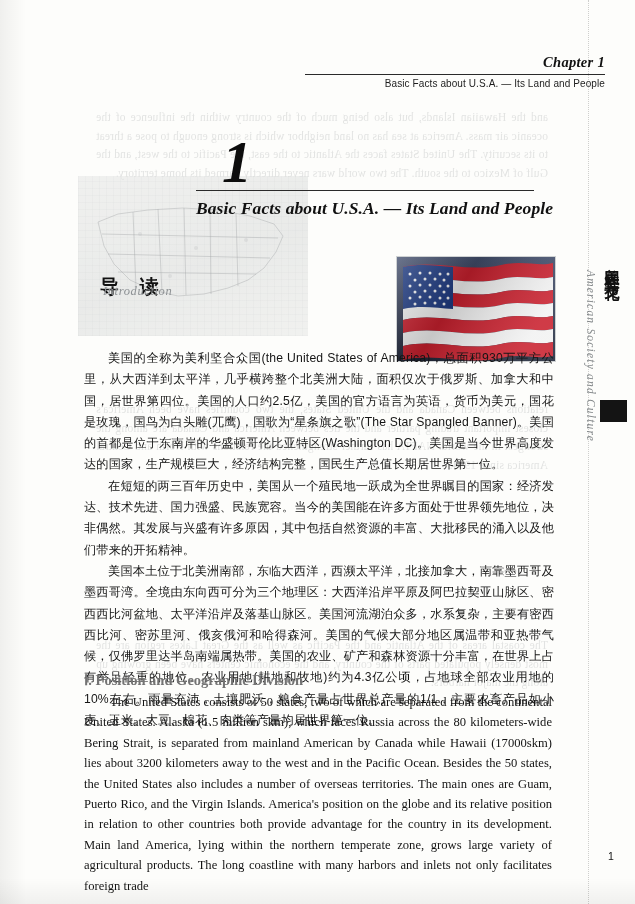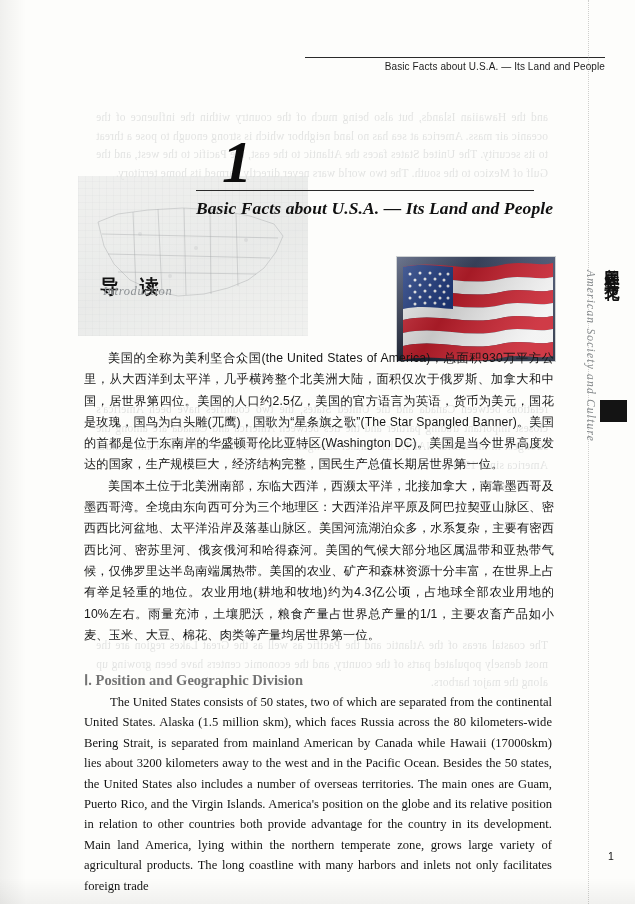--- a/index.html
+++ b/index.html
@@ -298,20 +298,21 @@
 </head>
 <body>
 
 <div class="page">
 
   <div class="ghost" id="ghost-top">and the Hawaiian Islands, but also being much of the country within the influence of the oceanic air mass. America at sea has no land neighbor which is strong enough to pose a threat to its security. The United States faces the Atlantic to the east, the Pacific to the west, and the Gulf of Mexico to the south. The two world wars never directly harmed its home territory.</div>
   <div class="ghost" id="ghost-mid">relations between Canada and the United States, the two countries have been America's closest important trading partner and the ties between America and Canada are among the strongest in the world. NAFTA has further strengthened the relations with North and Central America since 1994.</div>
   <div class="ghost" id="ghost-bottom">The coastal areas of the Atlantic and the Pacific as well as the Great Lakes region are the most densely populated parts of the country, and the economic centers have been growing up along the major harbors.</div>
 
   <div class="header">
+    <div class="chapter-label">Chapter 1</div>
     <div class="header-rule"></div>
     <div class="header-sub">Basic Facts about U.S.A. — Its Land and People</div>
   </div>
 
   <div class="map-block">
     <div class="map-bg"></div>
     <svg class="map-svg" width="230" height="160" viewBox="0 0 230 160">
       <g fill="none" stroke="rgba(90,95,100,0.45)" stroke-width="0.9">
         <path d="M20,46 L40,38 L70,34 L105,32 L140,34 L172,40 L196,48 L205,60 L198,76 L186,92 L170,104 L150,112 L126,118 L100,120 L74,114 L52,104 L36,88 L26,70 Z"></path>
         <path d="M55,36 L58,112"></path>
@@ -391,20 +392,21 @@
             <circle cx="38" cy="46" r="1.5"></circle>
             <circle cx="47" cy="47" r="1.5"></circle>
         </g>
         <rect x="0" y="0" width="158" height="104" fill="url(#shade)"></rect>
       </g>
     </svg>
   </div>
 
   <div class="cn-body">
     <p>美国的全称为美利坚合众国(the United States of America)，总面积930万平方公里，从大西洋到太平洋，几乎横跨整个北美洲大陆，面积仅次于俄罗斯、加拿大和中国，居世界第四位。美国的人口约2.5亿，美国的官方语言为英语，货币为美元，国花是玫瑰，国鸟为白头雕(兀鹰)，国歌为“星条旗之歌”(The Star Spangled Banner)。美国的首都是位于东南岸的华盛顿哥伦比亚特区(Washington DC)。美国是当今世界高度发达的国家，生产规模巨大，经济结构完整，国民生产总值长期居世界第一位。</p>
+    <p>在短短的两三百年历史中，美国从一个殖民地一跃成为全世界瞩目的国家：经济发达、技术先进、国力强盛、民族宽容。当今的美国能在许多方面处于世界领先地位，决非偶然。其发展与兴盛有许多原因，其中包括自然资源的丰富、大批移民的涌入以及他们带来的开拓精神。</p>
     <p>美国本土位于北美洲南部，东临大西洋，西濒太平洋，北接加拿大，南靠墨西哥及墨西哥湾。全境由东向西可分为三个地理区：大西洋沿岸平原及阿巴拉契亚山脉区、密西西比河盆地、太平洋沿岸及落基山脉区。美国河流湖泊众多，水系复杂，主要有密西西比河、密苏里河、俄亥俄河和哈得森河。美国的气候大部分地区属温带和亚热带气候，仅佛罗里达半岛南端属热带。美国的农业、矿产和森林资源十分丰富，在世界上占有举足轻重的地位。农业用地(耕地和牧地)约为4.3亿公顷，占地球全部农业用地的10%左右。雨量充沛，土壤肥沃，粮食产量占世界总产量的1/1，主要农畜产品如小麦、玉米、大豆、棉花、肉类等产量均居世界第一位。</p>
   </div>
 
   <div class="section-heading">Ⅰ. Position and Geographic Division</div>
   <div class="en-body">
     <p>The United States consists of 50 states, two of which are separated from the continental United States. Alaska (1.5 million skm), which faces Russia across the 80 kilometers-wide Bering Strait, is separated from mainland American by Canada while Hawaii (17000skm) lies about 3200 kilometers away to the west and in the Pacific Ocean. Besides the 50 states, the United States also includes a number of overseas territories. The main ones are Guam, Puerto Rico, and the Virgin Islands. America's position on the globe and its relative position in relation to other countries both provide advantage for the country in its development. Main land America, lying within the northern temperate zone, grows large variety of agricultural products. The long coastline with many harbors and inlets not only facilitates foreign trade</p>
   </div>
 
   <div class="side-tab-en">American Society and Culture</div>
   <div class="side-tab">

